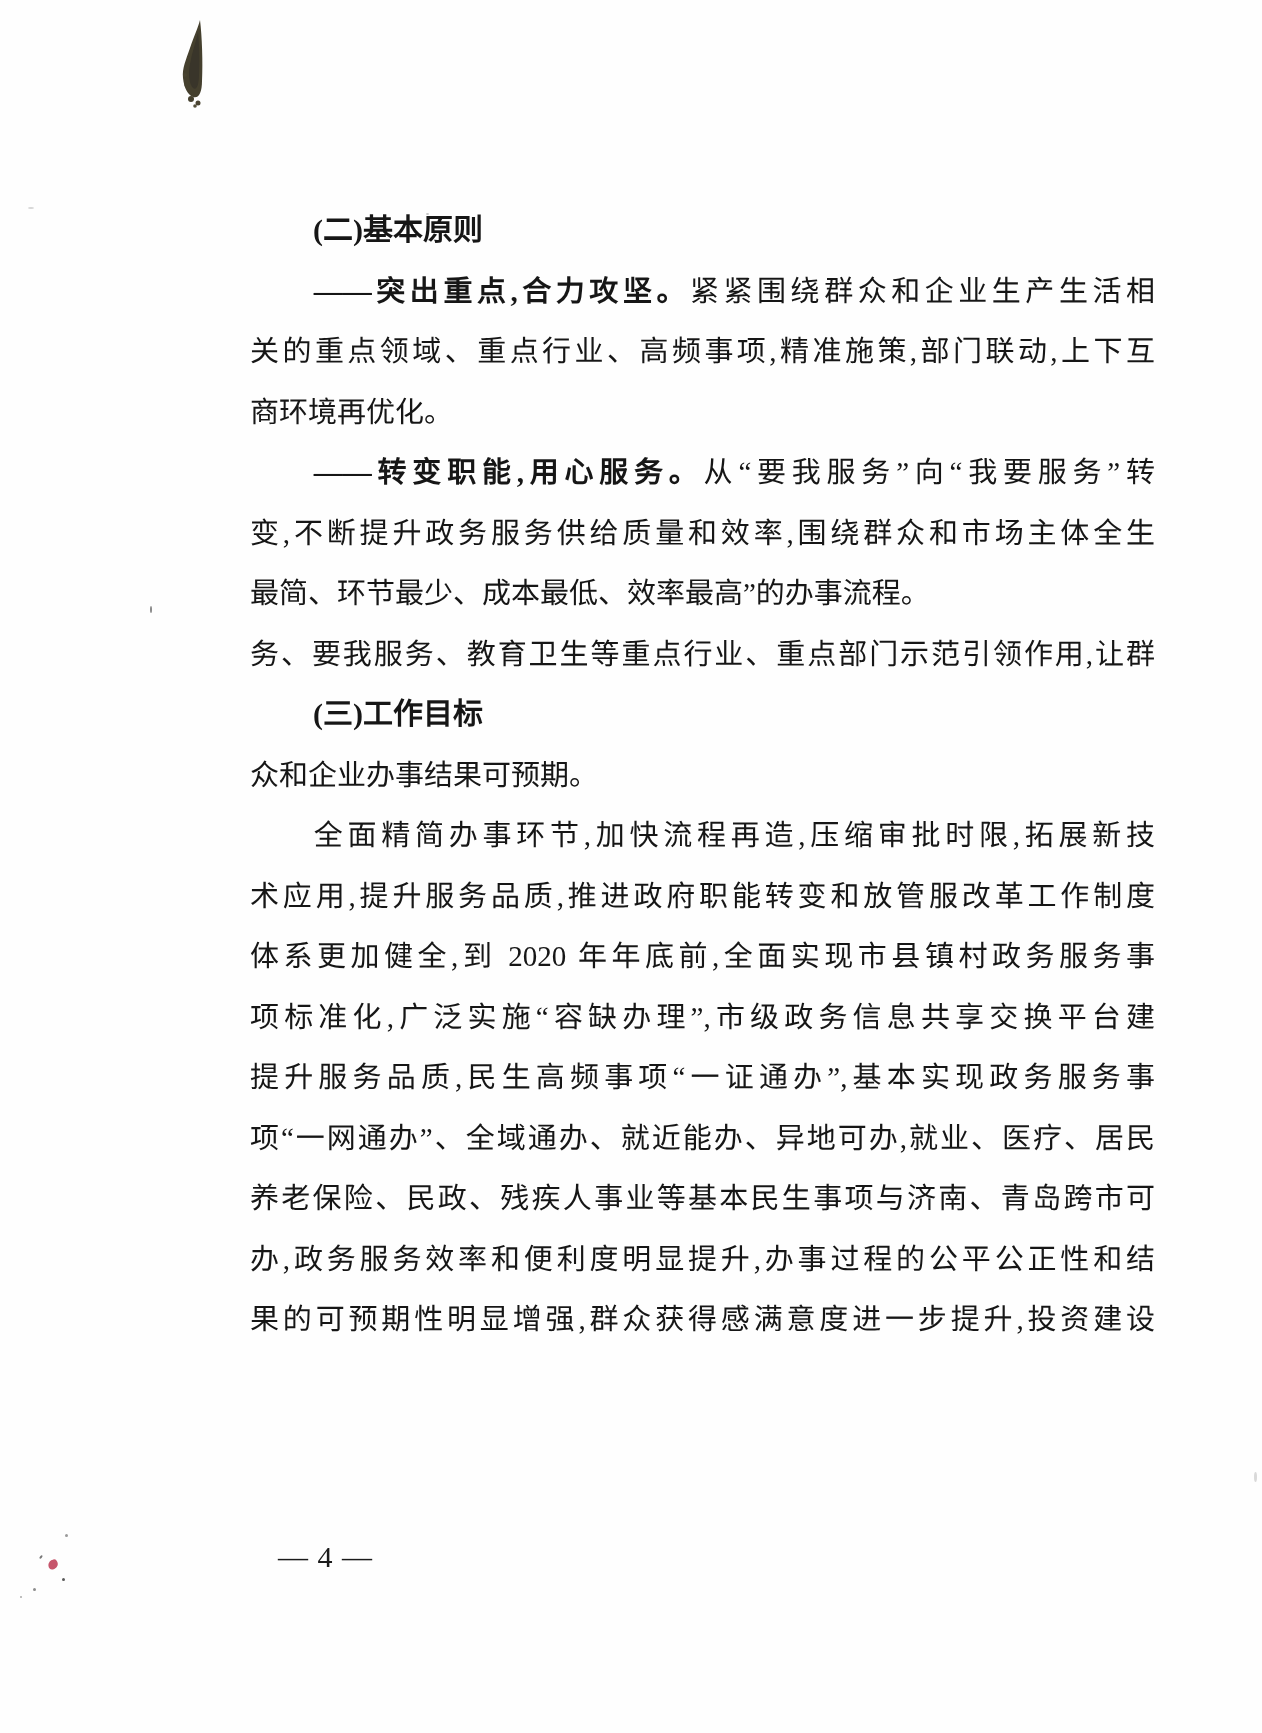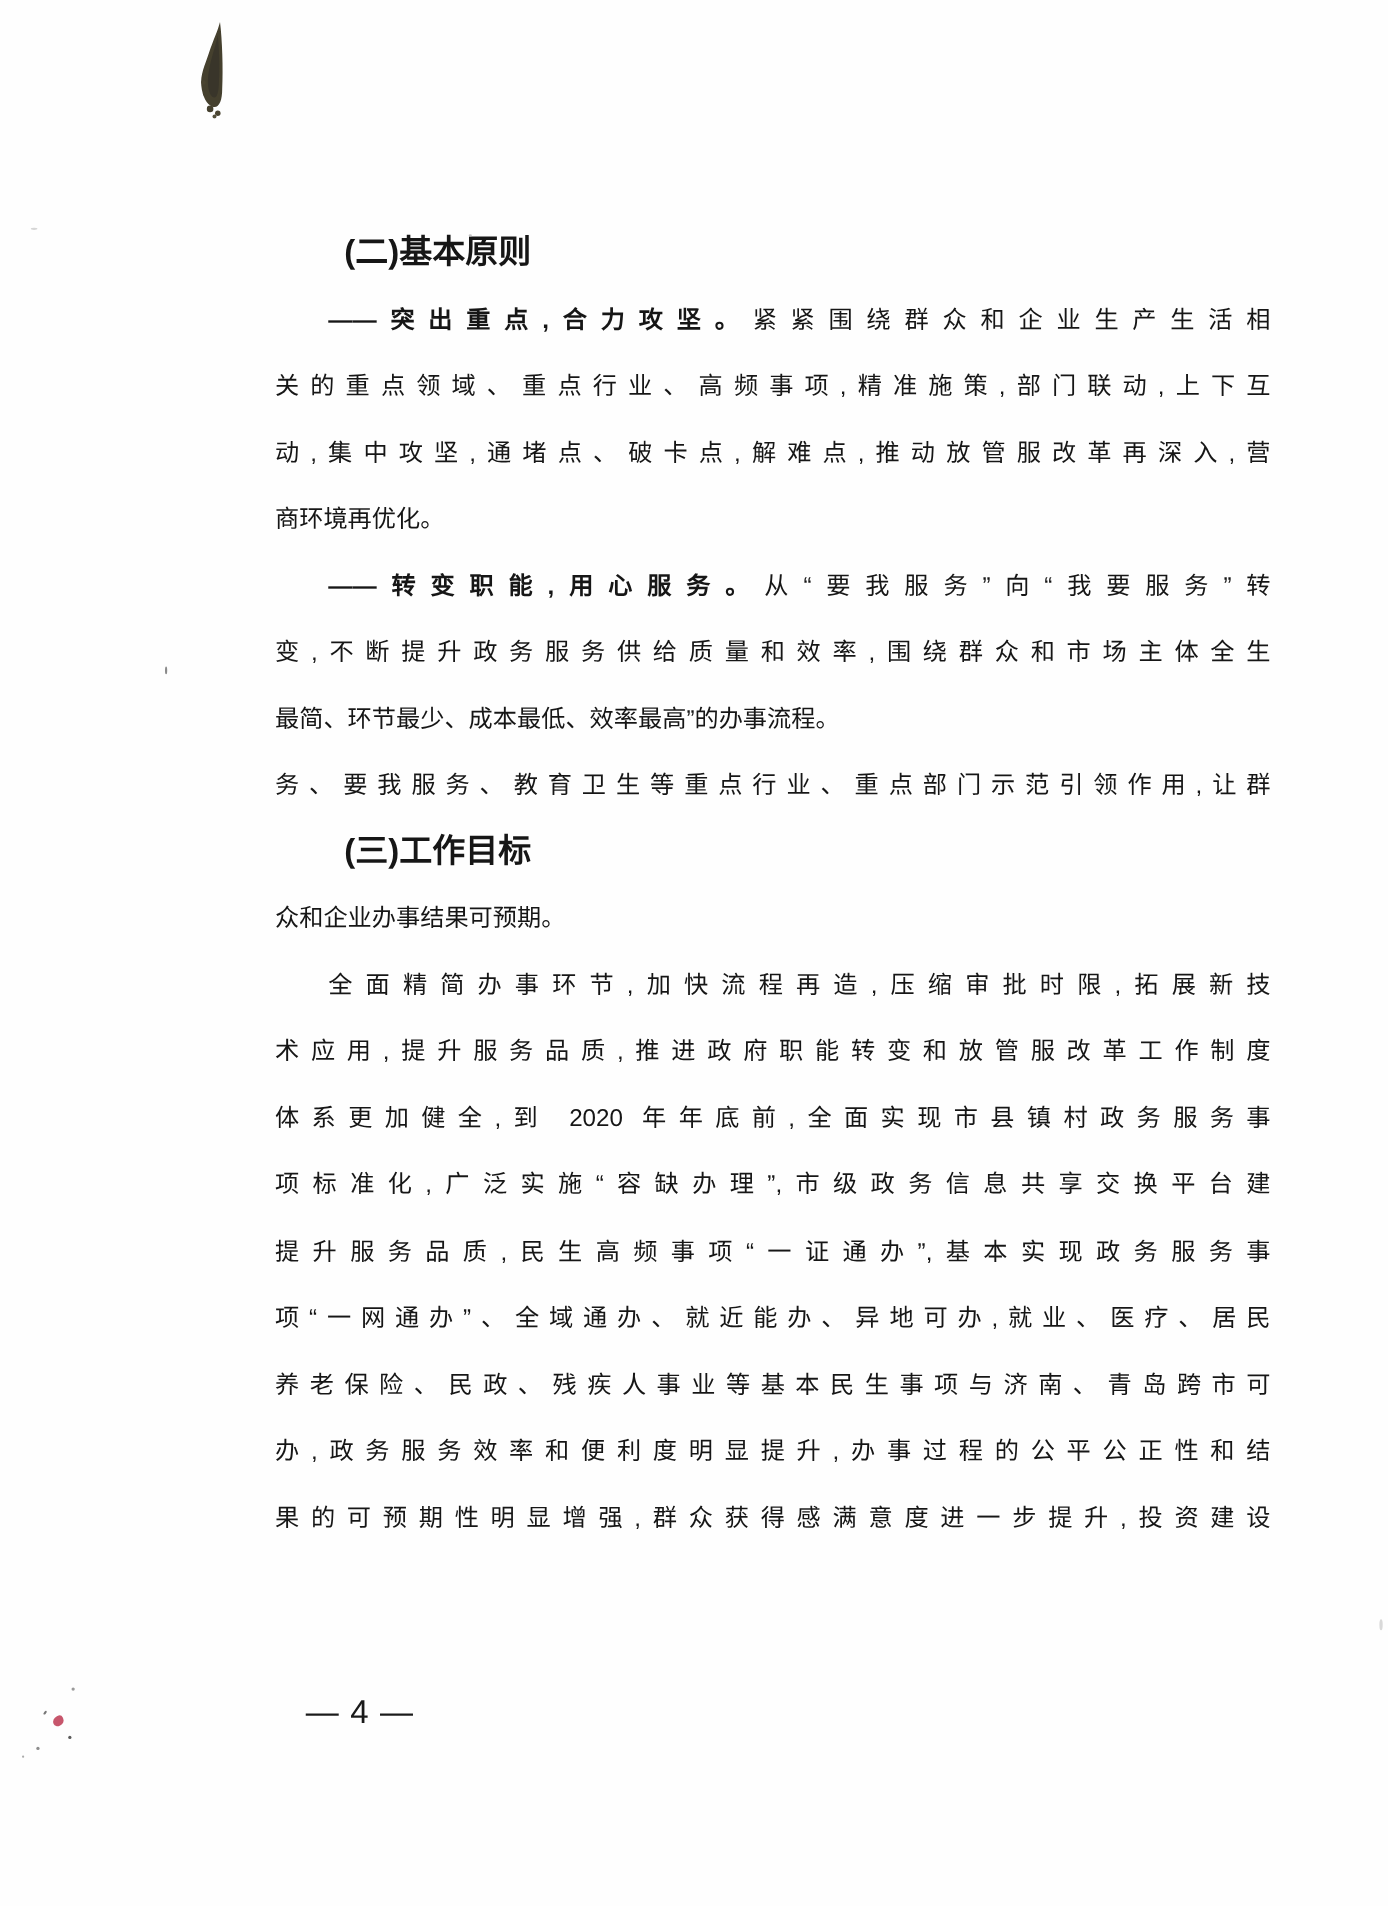--- a/index.html
+++ b/index.html
@@ -6,34 +6,34 @@
     margin: 0;
     padding: 0;
     background: #ffffff;
   }
   .page {
     position: relative;
     width: 1262px;
     height: 1733px;
     background: #fefefe;
     overflow: hidden;
-    font-family: Liberation Sans, sans-serif;
+    font-family: Liberation Serif, serif;
     color: #161616;
   }
   
   .textblock {
     position: absolute;
     left: 250px;
     top: 200px;
     width: 905px;
   }
   .line {
     height: 60.5px;
     line-height: 60.5px;
-    font-size: 22px;
+    font-size: 29px;
     text-align: justify;
     text-align-last: justify;
     overflow: hidden;
     white-space: normal;
     letter-spacing: 0;
   }
   .line b { font-weight: 700; }
   .t-heading {
     font-weight: 700;
     font-size: 30px;
@@ -97,21 +97,20 @@
     <circle cx="11" cy="67" r="2.5" fill="#45402e"></circle>
     <circle cx="15" cy="81" r="3" fill="#45402e"></circle>
     <circle cx="22" cy="85" r="2.5" fill="#4a4431"></circle>
     <circle cx="19" cy="88" r="1.8" fill="#55503c"></circle>
   </svg>
 
   <div class="textblock">
       <div class="line t-heading">(二)基本原则</div>
       <div class="line t-para-start"><b>——突出重点,合力攻坚。</b>紧紧围绕群众和企业生产生活相</div>
       <div class="line t-full">关的重点领域、重点行业、高频事项,精准施策,部门联动,上下互</div>
-      <div class="line t-full">动,集中攻坚,通堵点、破卡点,解难点,推动放管服改革再深入,营</div>
       <div class="line t-para-end">商环境再优化。</div>
       <div class="line t-para-start"><b>——转变职能,用心服务。</b>从“要我服务”向“我要服务”转</div>
       <div class="line t-full">变,不断提升政务服务供给质量和效率,围绕群众和市场主体全生</div>
       <div class="line t-para-end">最简、环节最少、成本最低、效率最高”的办事流程。</div>
       <div class="line t-full">务、要我服务、教育卫生等重点行业、重点部门示范引领作用,让群</div>
       <div class="line t-heading">(三)工作目标</div>
       <div class="line t-para-end">众和企业办事结果可预期。</div>
       <div class="line t-para-start">全面精简办事环节,加快流程再造,压缩审批时限,拓展新技</div>
       <div class="line t-full">术应用,提升服务品质,推进政府职能转变和放管服改革工作制度</div>
       <div class="line t-full">体系更加健全,到 2020 年年底前,全面实现市县镇村政务服务事</div>

